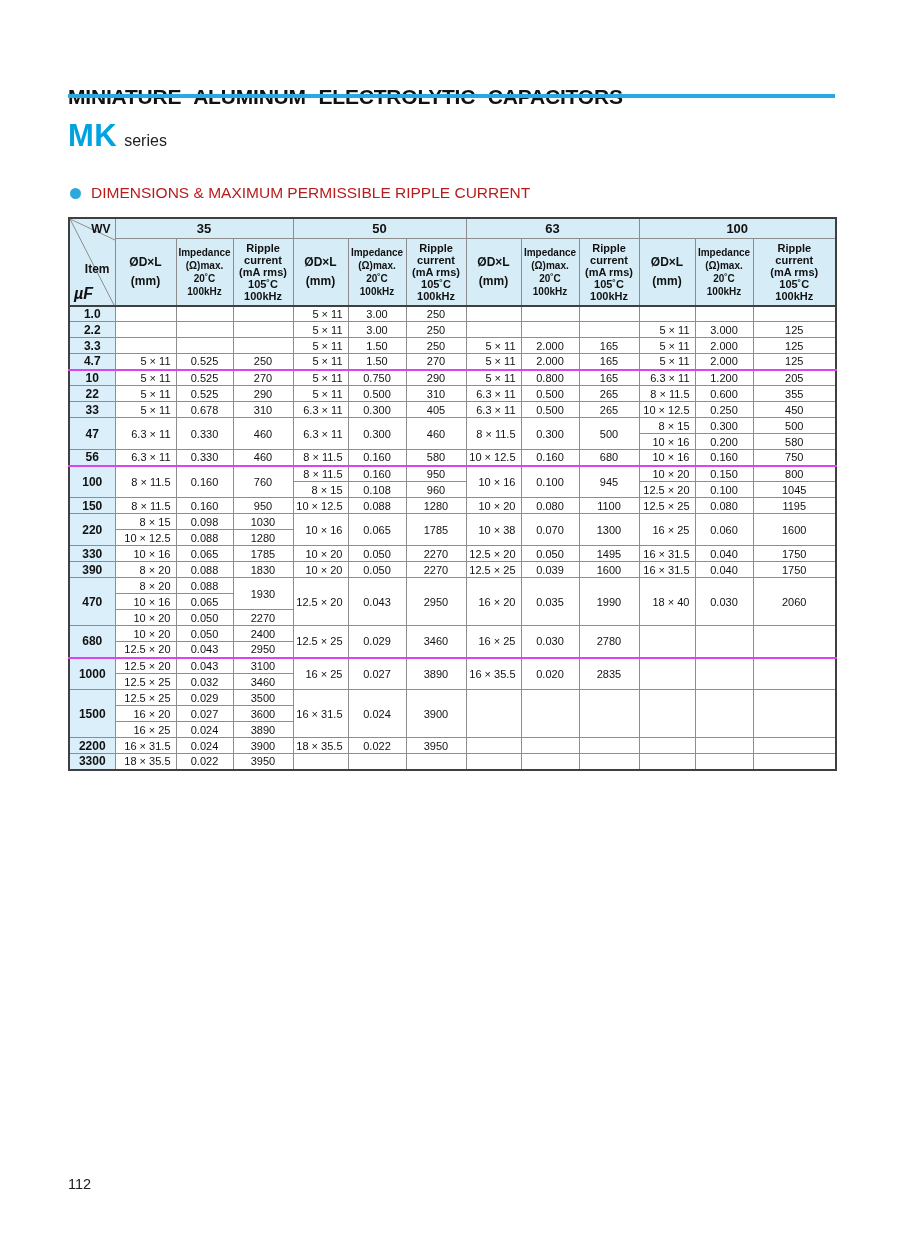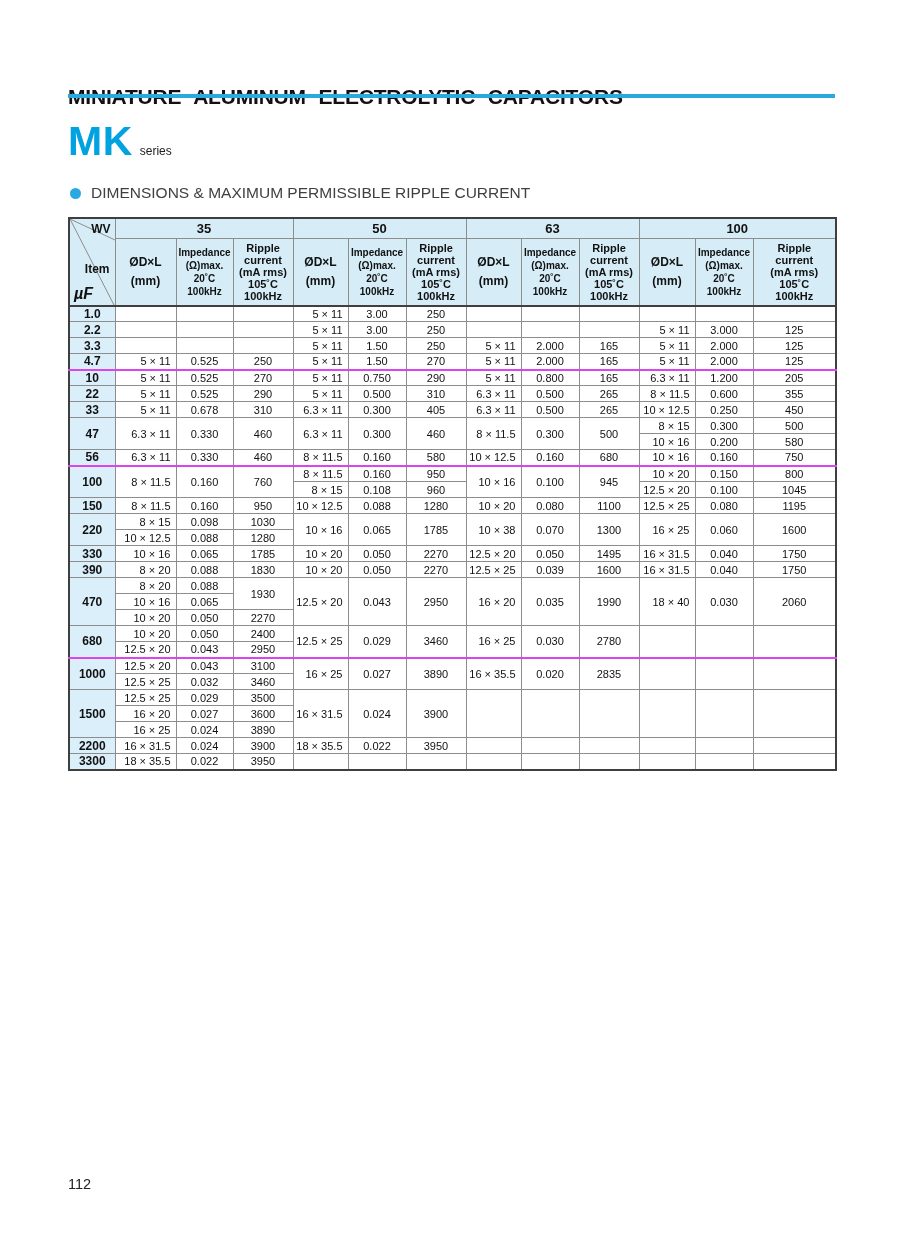--- a/index.html
+++ b/index.html
@@ -4,26 +4,26 @@
 <style>
   html,body{margin:0;padding:0;background:#ffffff;}
   body{width:900px;height:1240px;position:relative;font-family:"Liberation Sans",sans-serif;color:#111;}
   .page{position:absolute;left:0;top:0;width:900px;height:1240px;background:#fff;overflow:hidden;}
 
   .doc-title{position:absolute;left:68px;top:71px;width:770px;font-size:21px;font-weight:bold;
              letter-spacing:-0.2px;word-spacing:7px;color:#111;white-space:nowrap;}
   .title-rule{position:absolute;left:68px;top:94px;width:767px;height:4px;background:#29a9e0;}
 
   .series-line{position:absolute;left:68px;top:118px;}
-  .series-name{font-size:41px;font-weight:bold;color:#00a3df;letter-spacing:0.5px;}
-  .series-suffix{font-size:12px;color:#222;margin-left:7px;}
+  .series-name{font-size:31px;font-weight:bold;color:#00a3df;letter-spacing:0.5px;}
+  .series-suffix{font-size:16px;color:#222;margin-left:7px;}
 
   .section-line{position:absolute;left:70px;top:184px;display:flex;align-items:center;}
   .bullet{width:11px;height:11px;border-radius:50%;background:#29a9e0;display:inline-block;flex:0 0 auto;}
-  .section-title{font-size:15.5px;color:#404040;margin-left:10px;white-space:nowrap;}
+  .section-title{font-size:15.5px;color:#b91c1c;margin-left:10px;white-space:nowrap;}
 
   #table-mount{position:absolute;left:68px;top:217px;}
   table{border-collapse:collapse;table-layout:fixed;border:2px solid #3f3f3f;background:#fff;}
   td{border:1px solid #8d8d8d;padding:0;overflow:hidden;vertical-align:middle;}
   thead td{background:#d6edf8;text-align:center;font-weight:bold;color:#111;}
   tr.h-top{height:20px;}
   tr.h-top td.wv{font-size:13px;}
   tr.h-sub td{height:66px;border-bottom:2px solid #3f3f3f;}
   td.corner{position:relative;background:#d6edf8;border-bottom:2px solid #3f3f3f;}
   .c-wv{position:absolute;top:3px;right:4px;font-size:12px;font-weight:bold;}

